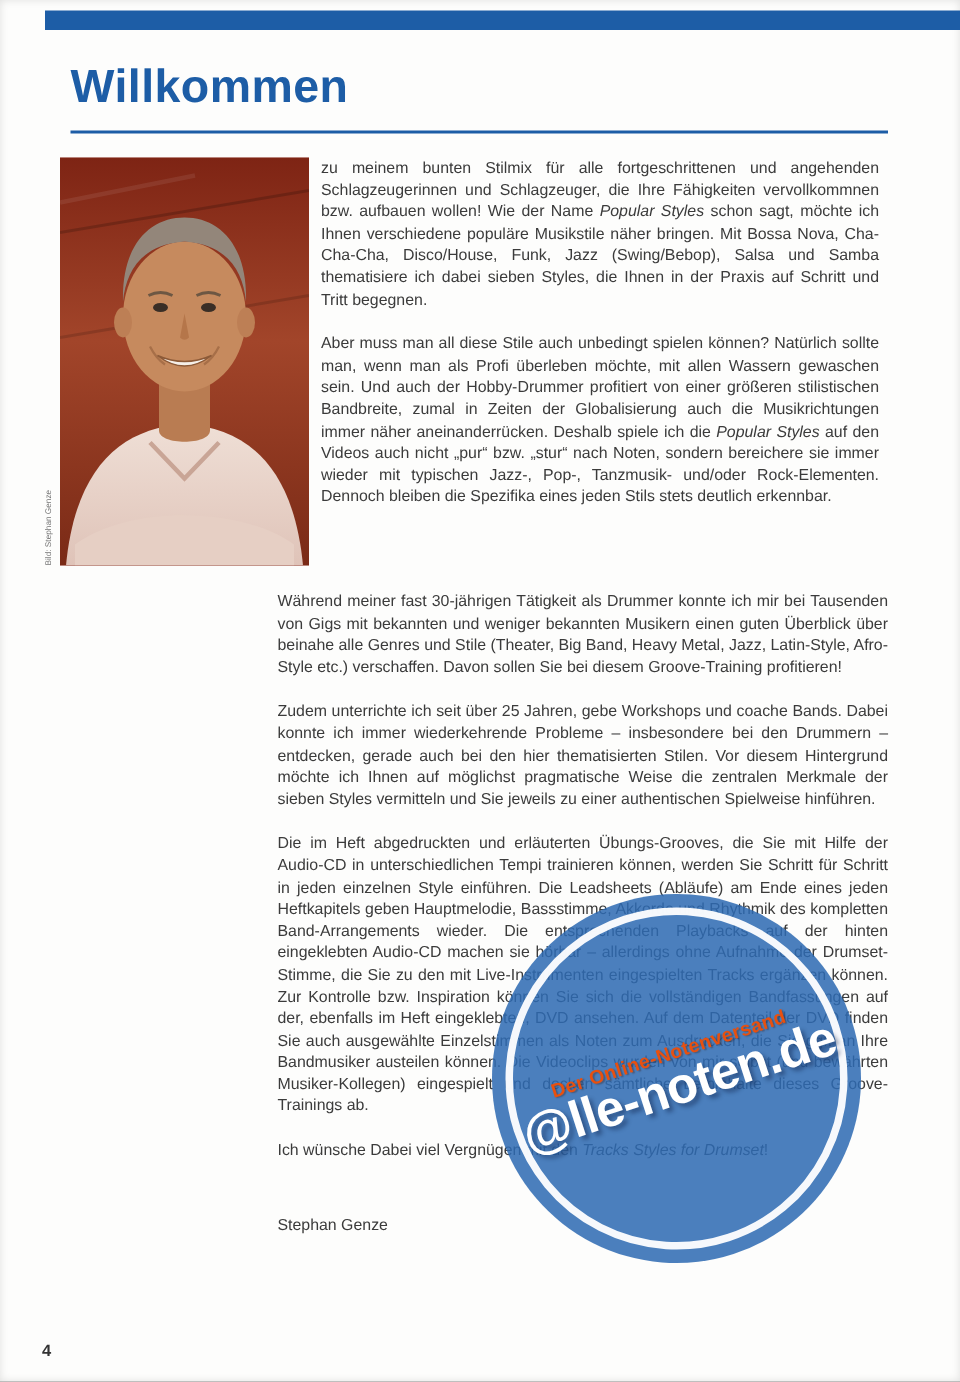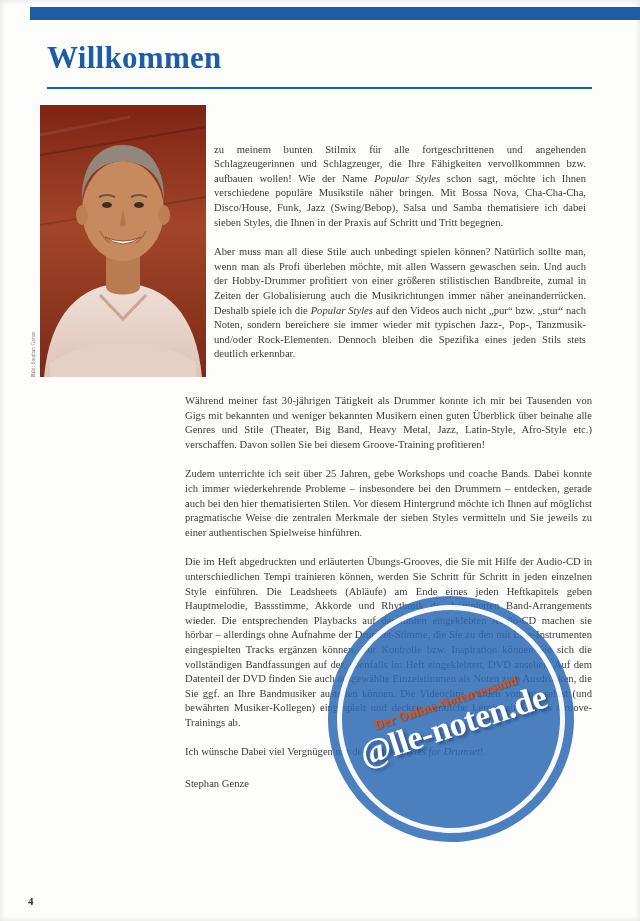--- a/index.html
+++ b/index.html
@@ -3,40 +3,40 @@
 <meta charset="utf-8">
 <style>
   * { margin:0; padding:0; box-sizing:border-box; }
   html,body { background:#9a9a9a; }
   .page {
     position:relative;
     width:640px; height:921px;
     margin:0 auto;
     background:#fdfdfc;
     overflow:hidden;
-    font-family:Liberation Serif, serif;
+    font-family:Liberation Sans, sans-serif;
     color:#3b3b3b;
     box-shadow:inset 0 0 6px rgba(0,0,0,0.12);
   }
   .top-bar {
     position:absolute; left:30px; right:0; top:7px; height:13px;
     background:#1d5da6;
   }
   .title {
     position:absolute; left:47px; top:40px;
     font-size:31px; font-weight:bold; color:#1d5da6;
     letter-spacing:0.3px;
   }
   .title-rule {
     position:absolute; left:47px; top:87px; width:545px; height:2px;
     background:#1d5da6;
   }
   .intro-row {
     position:absolute; left:30px; top:105px;
-    display:flex; align-items:flex-end;
+    display:flex; align-items:flex-start;
   }
   .photo-credit {
     writing-mode:vertical-rl;
     transform:rotate(180deg);
     font-size:5.5px; color:#777;
     align-self:flex-end;
     height:110px; width:8px;
     margin-right:2px;
     white-space:nowrap;
   }
@@ -53,21 +53,21 @@
     text-align:justify;
     hyphens:auto; -webkit-hyphens:auto;
     margin-bottom:15px;
     color:#3b3b3b;
   }
   p.body em { font-style:italic; }
   .body-text {
     position:absolute; left:185px; top:394px; width:407px;
   }
   .signature {
-    font-size:10.6px; margin-top:18px; color:#3b3b3b;
+    font-size:10.6px; margin-top:36px; color:#3b3b3b;
   }
   .watermark {
     position:absolute; left:328px; top:596px;
     width:246px; height:246px;
     border-radius:50%;
     background:rgba(45,106,178,0.86);
     display:flex; align-items:center; justify-content:center;
     transform:rotate(-18deg);
     z-index:5;
   }

